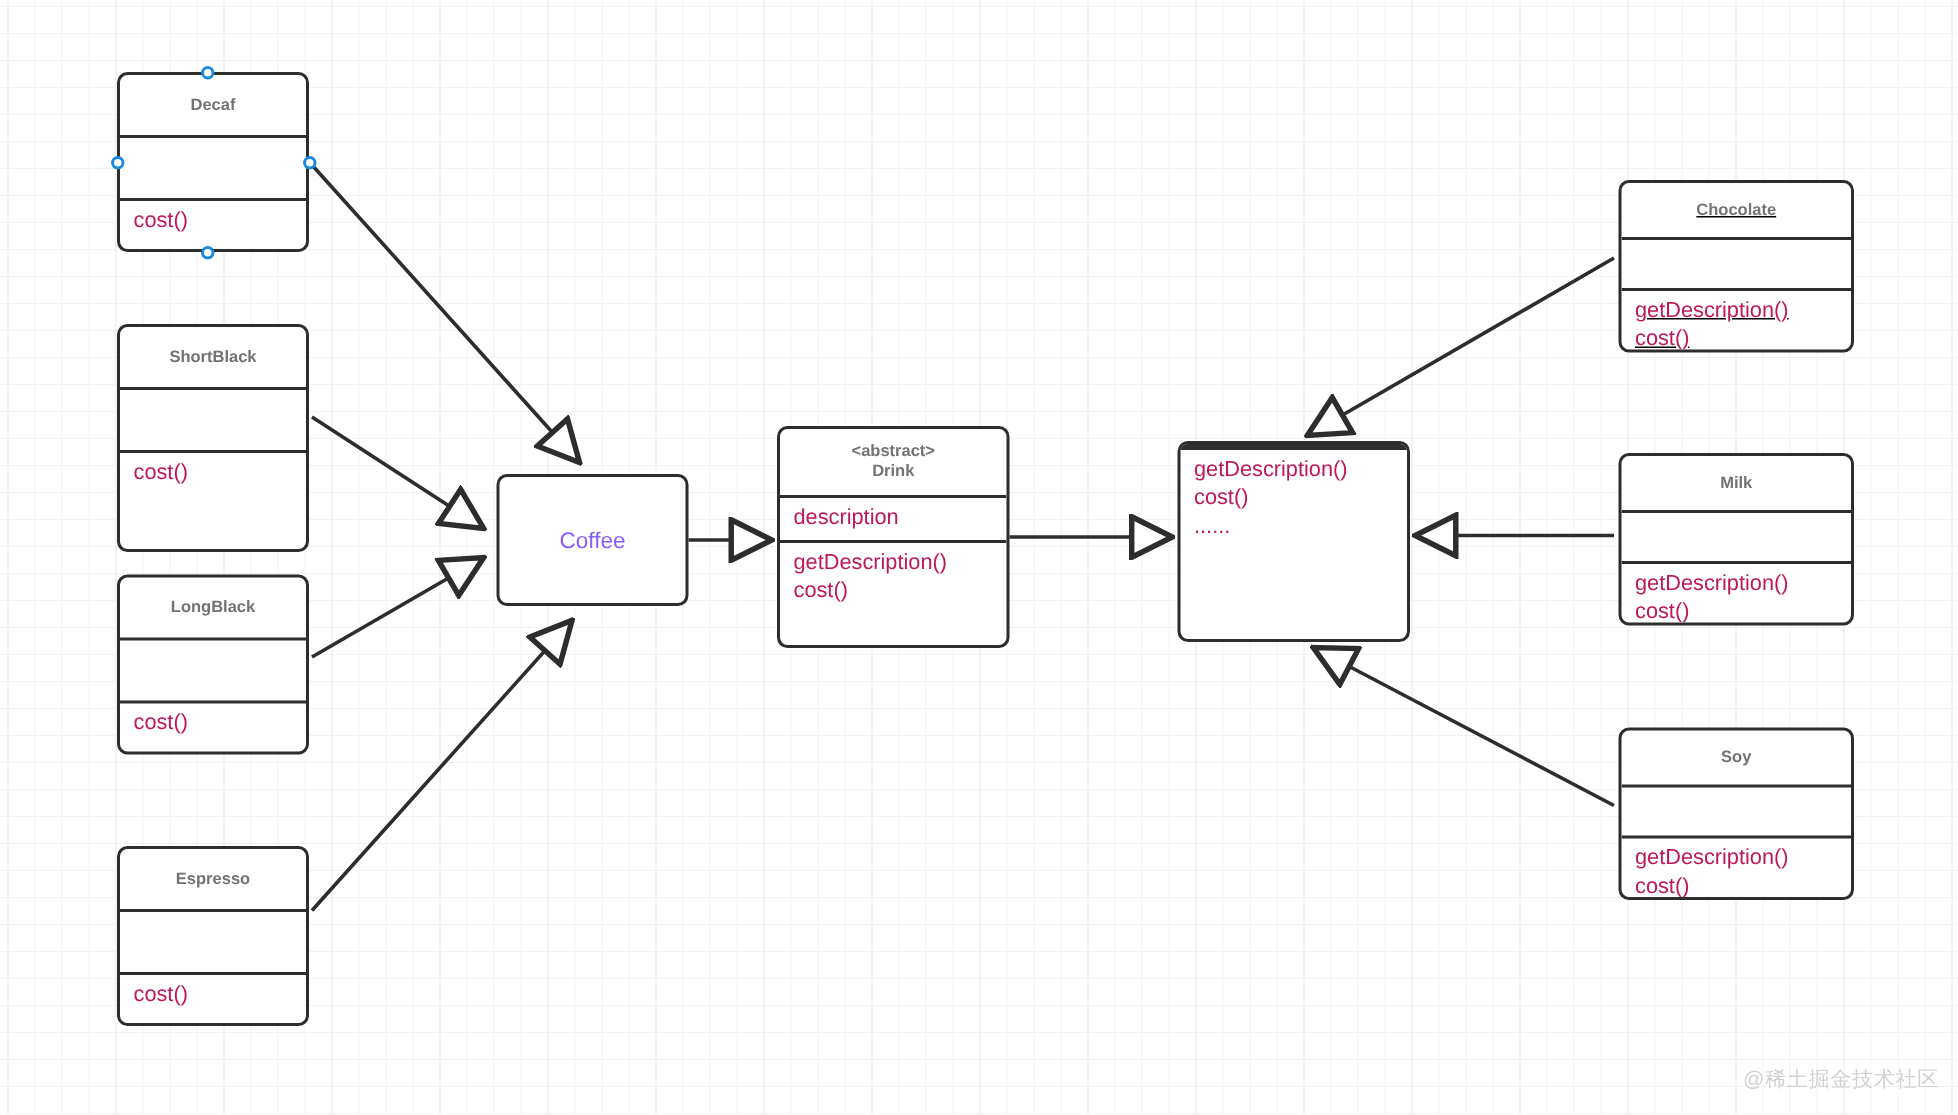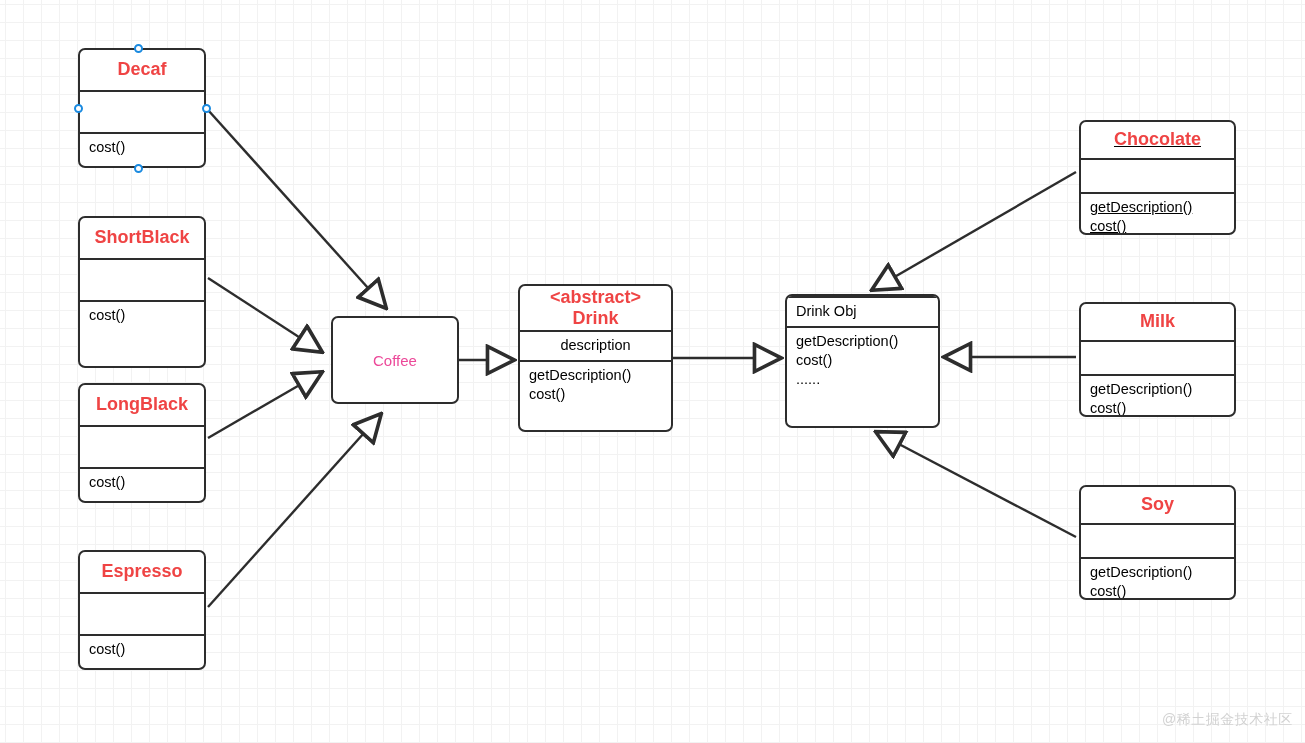--- a/index.html
+++ b/index.html
@@ -33,54 +33,54 @@
     position: absolute;
     background: #ffffff;
     border: 2.5px solid #2d2d2d;
     border-radius: 7px;
     display: flex;
     flex-direction: column;
     overflow: hidden;
   }
   .node-title {
     font-weight: bold;
-    font-size: 18px;
-    color: #ef4444;
+    font-size: 11px;
+    color: #737373;
     text-align: center;
     display: flex;
     flex-direction: column;
     align-items: center;
     justify-content: center;
     line-height: 1.18;
     padding: 3px 17px;
     white-space: pre-line;
   }
   .sep {
     border-top: 2.5px solid #2d2d2d;
     width: 100%;
     flex: none;
   }
   .compartment {
     font-size: 14.5px;
-    color: #000000;
+    color: #be185d;
     padding: 4px 9px 3px 9px;
     line-height: 1.32;
     white-space: pre-line;
     overflow: hidden;
   }
   .plain-node {
     position: absolute;
     background: #ffffff;
     border: 2.5px solid #2d2d2d;
     border-radius: 7px;
     display: flex;
     align-items: center;
     justify-content: center;
     font-size: 15px;
-    color: #ec4899;
+    color: #8b5cf6;
   }
   .handle {
     position: absolute;
     width: 9px; height: 9px;
     border-radius: 50%;
     background: #ffffff;
     border: 2px solid #1a8ae0;
     z-index: 40;
   }
   .watermark {
@@ -143,45 +143,44 @@
   </div>
 
   <div class="node" style="left:78px; top:383px; width:128px; height:120px;">
     <div class="node-title" style="height:40px;">LongBlack</div>
     <div class="sep"></div>
     <div class="compartment" style="height:40px;"></div>
     <div class="sep"></div>
     <div class="compartment" style="flex:1;">cost()</div>
   </div>
 
-  <div class="node" style="left:78px; top:550px; width:128px; height:120px;">
+  <div class="node" style="left:78px; top:564px; width:128px; height:120px;">
     <div class="node-title" style="height:40px;">Espresso</div>
     <div class="sep"></div>
     <div class="compartment" style="height:40px;"></div>
     <div class="sep"></div>
     <div class="compartment" style="flex:1;">cost()</div>
   </div>
 
   <div class="plain-node" style="left:331px; top:316px; width:128px; height:88px;">
     <span>Coffee</span>
   </div>
 
   <div class="node" style="left:518px; top:284px; width:155px; height:148px;">
     <div class="node-title" style="height:44px;">&lt;abstract&gt;
 Drink</div>
     <div class="sep"></div>
-    <div class="compartment" style="height:28px;text-align:center;">description</div>
+    <div class="compartment" style="height:28px;">description</div>
     <div class="sep"></div>
     <div class="compartment" style="flex:1;">getDescription()
 cost()</div>
   </div>
 
   <div class="node" style="left:785px; top:294px; width:155px; height:134px;">
     <div class="sep"></div>
-    <div class="compartment" style="height:28px;">Drink Obj</div>
     <div class="sep"></div>
     <div class="compartment" style="flex:1;">getDescription()
 cost()
 ......</div>
   </div>
 
   <div class="node" style="left:1079px; top:120px; width:157px; height:115px;text-decoration:underline;">
     <div class="node-title" style="height:36px;">Chocolate</div>
     <div class="sep"></div>
     <div class="compartment" style="height:32px;"></div>

